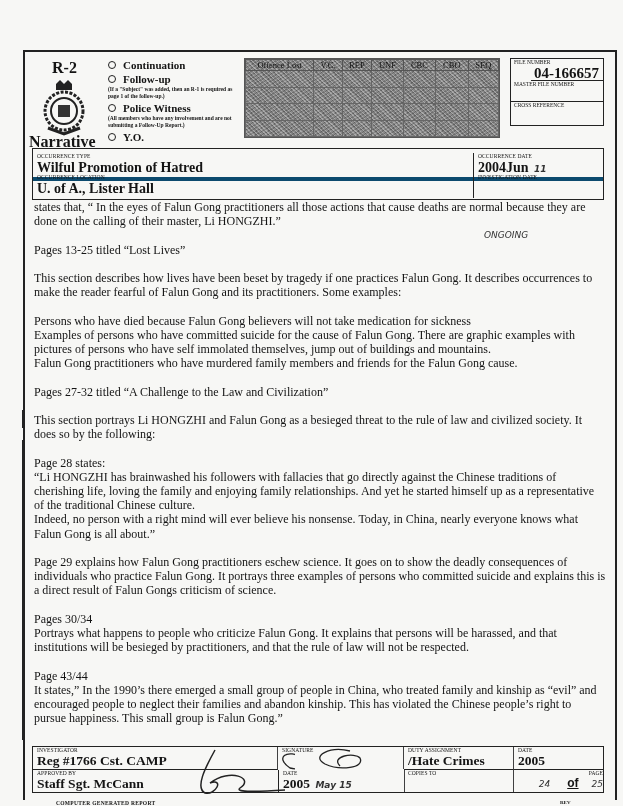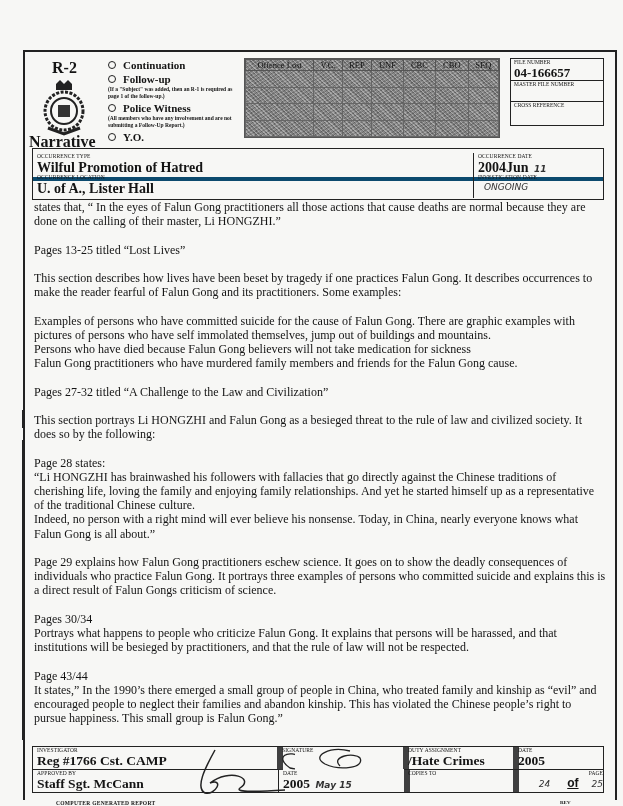--- a/index.html
+++ b/index.html
@@ -20,39 +20,39 @@
   .codes { position:absolute; left:244px; top:58px; width:254px; height:78px; background:#8a8a8a;
     background-image:
       repeating-linear-gradient(45deg, rgba(60,60,60,.35) 0 1px, rgba(200,200,200,.3) 1px 2px, rgba(100,100,100,.3) 2px 3px),
       repeating-linear-gradient(-30deg, rgba(40,40,40,.25) 0 1px, rgba(230,230,230,.2) 1px 3px);
     border:1px solid #555; }
   .codes table { width:100%; height:100%; border-collapse:collapse; }
   .codes th { font-size:8.5px; font-weight:normal; color:#111; border:1px solid #555; height:9px; padding:0; white-space:nowrap; }
   .codes td { border:1px solid #666; }
   .filebox { position:absolute; left:510px; top:58px; width:92px; height:66px; border:1.5px solid #222; }
   .filebox .lbl { font-size:5.5px; padding-left:3px; line-height:7px; }
-  .filebox .num { font-weight:bold; font-size:13px; padding-left:3px; line-height:14px; border-bottom:1px solid #222; }
+  .filebox .num { font-weight:bold; font-size:15px; padding-left:3px; line-height:14px; border-bottom:1px solid #222;margin-left:20px; }
   .filebox .sec { border-bottom:1px solid #222; height:20px; }
   .occ { position:absolute; left:32px; top:148px; width:570px; height:50px; border:1.5px solid #222; }
   .occ .row { position:absolute; left:0; width:570px; height:24px; }
   .occ .r1 { top:4px; border-bottom:4px solid #0c4a6e;text-decoration:underline; }
   .occ .r2 { top:25px; }
   .occ .c1 { position:absolute; left:0; top:0; width:440px; height:100%; border-right:1px solid #222; }
   .occ .c2 { position:absolute; left:441px; top:0; width:129px; height:100%; }
   .sm { font-size:5.5px; line-height:7px; padding-left:4px; letter-spacing:.1px; }
   .big { font-weight:bold; font-size:14px; line-height:15px; padding-left:4px; }
-  .hand { font-family:"DejaVu Sans", sans-serif; font-style:italic; font-size:9px; color:#333; padding-left:10px; line-height:13px; }
+  .hand { font-family:"DejaVu Sans", sans-serif; font-style:italic; font-size:9px; color:#333; padding-left:10px; line-height:13px;margin-top:48px; }
   
   .body { position:absolute; left:34px; top:200px; width:572px; font-size:12px; line-height:14.2px; }
   .body p { margin:0 0 14.2px 0; }
   .body .tight { margin:0; }
   .lb { position:absolute; left:22px; width:2px; background:#222; }
   
   .foot { position:absolute; left:32px; top:746px; width:570px; height:45px; border:1.5px solid #222; }
-  .fcell { position:absolute; border-right:6px solid #404040; }
+  .fcell { position:absolute; border-right:1px solid #404040; }
   .frow1 { top:0; height:22px; border-bottom:1px solid #222; }
   .frow2 { top:23px; height:22px; }
   .fbig { font-weight:bold; font-size:13.5px; padding-left:4px; line-height:14px; }
   .cgr { position:absolute; left:56px; top:800px; font-size:5.5px; letter-spacing:.3px; font-weight:bold; }
   .rev { position:absolute; left:560px; top:800px; font-size:5px; font-weight:bold; }
   .sig { position:absolute; }
 </style>
 </head>
 <body>
 
@@ -173,22 +173,22 @@
       </div>
     </div>
   </div>
 
   <div class="lb" style="top:410px;height:18px;"></div>
   <div class="lb" style="top:440px;height:300px;"></div>
   <div class="body">
     <p>states that, “ In the eyes of Falun Gong practitioners all those actions that cause deaths are normal because they are done on the calling of their master, Li HONGZHI.”</p>
     <p>Pages 13-25 titled “Lost Lives”</p>
     <p>This section describes how lives have been beset by tragedy if one practices Falun Gong.  It describes occurrences to make the reader fearful of Falun Gong and its practitioners.  Some examples:</p>
+    <div class="tight">Persons who have died because Falun Gong believers will not take medication for sickness</div>
     <div class="tight">Examples of persons who have committed suicide for the cause of Falun Gong. There are graphic examples with pictures of persons who have self immolated themselves, jump out of buildings and mountains.</div>
-    <div class="tight">Persons who have died because Falun Gong believers will not take medication for sickness</div>
     <p>Falun Gong practitioners who have murdered family members and friends for the Falun Gong cause.</p>
     <p>Pages 27-32 titled “A Challenge to the Law and Civilization”</p>
     <p>This section portrays Li HONGZHI and Falun Gong as a besieged threat to the rule of law and civilized society.  It does so by the following:</p>
     <div class="tight">Page 28 states:</div>
     <div class="tight">“Li HONGZHI has brainwashed his followers with fallacies that go directly against the Chinese traditions of cherishing life, loving the family and enjoying family relationships.  And yet he started himself up as a representative of the traditional Chinese culture.</div>
     <p>Indeed, no person with a right mind will ever believe his nonsense.  Today, in China, nearly everyone knows what Falun Gong is all about.”</p>
     <p>Page 29 explains how Falun Gong practitioners eschew science.  It goes on to show the deadly consequences of individuals who practice Falun Gong.  It portrays three examples of persons who committed suicide and explains this is a direct result of Falun Gongs criticism of science.</p>
     <div class="tight">Pages 30/34</div>
     <p>Portrays what happens to people who criticize Falun Gong.  It explains that persons will be harassed, and that institutions will be besieged by practitioners, and that the rule of law will not be respected.</p>
     <div class="tight">Page 43/44</div>

